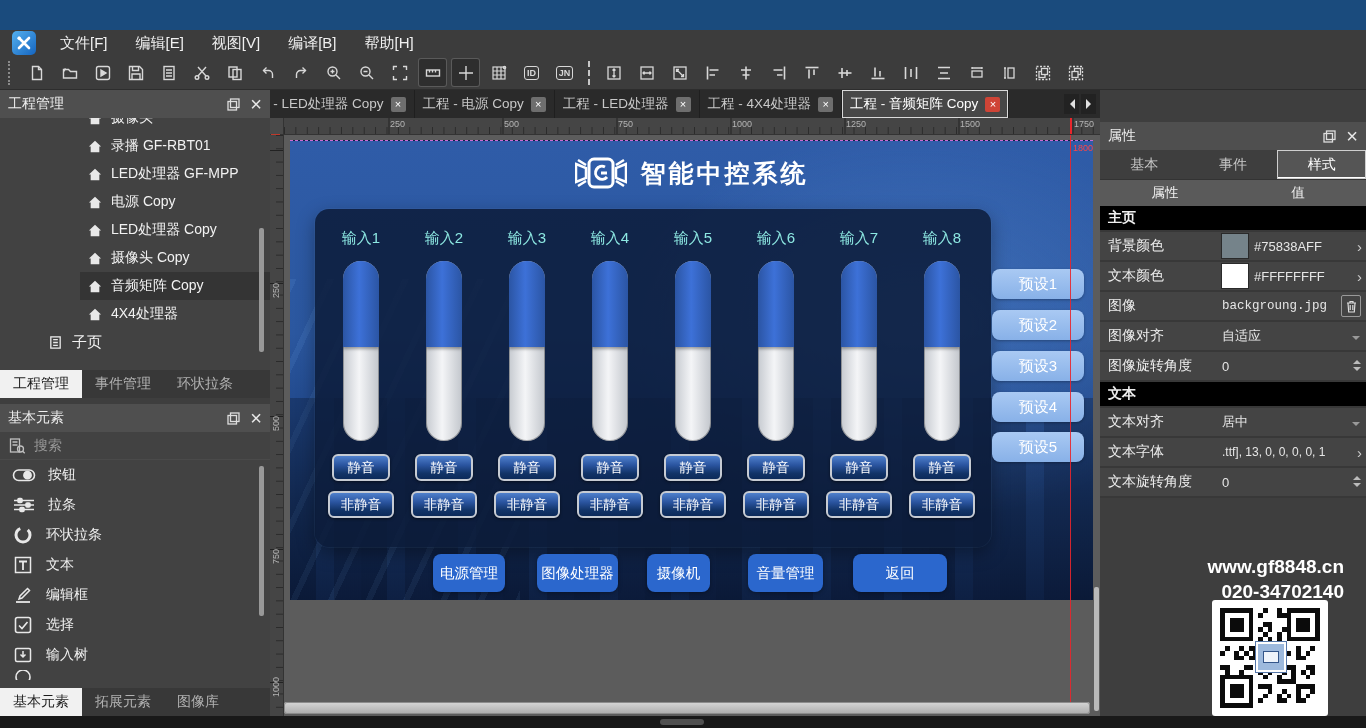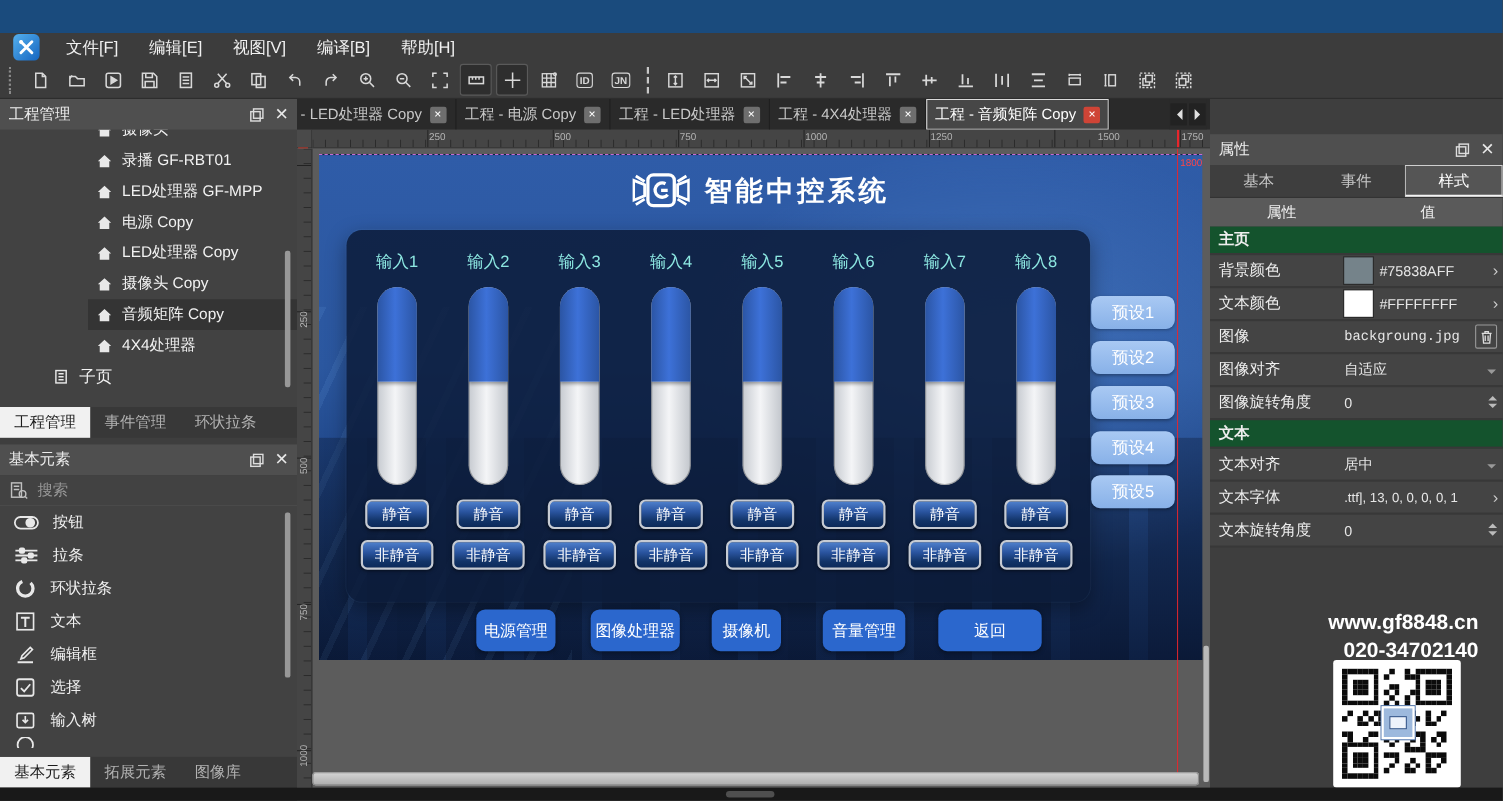--- a/index.html
+++ b/index.html
@@ -106,21 +106,21 @@
   .chan { position:absolute; top:0; width:76px; height:100%; }
   .chan .clabel { position:absolute; top:20px; width:100%; text-align:center; color:#8de8e2; font-size:15px; }
   .track { position:absolute; left:20px; top:52px; width:36px; height:180px; border-radius:18px; overflow:hidden;
     background:linear-gradient(90deg,#c6cad0,#f4f5f7 45%,#c2c6cc); box-shadow:inset 0 0 0 1px rgba(0,0,0,.28); }
   .fill { width:100%; background:linear-gradient(90deg,#2b55a4,#3d71d8 45%,#2b55a4);
     box-shadow:0 2px 3px rgba(0,0,0,.35); }
   .mbtn { position:absolute; left:9px; top:245px; width:58px; height:27px; border-radius:6px;
     border:2px solid #c6cbd3; color:#fff; font-size:13.5px; display:flex; align-items:center; justify-content:center;
     background:linear-gradient(180deg,#4f80cc,#2a549f 40%,#123468 75%,#0c2a5a); box-shadow:0 1px 3px rgba(0,0,0,.5); }
   .mbtn.un { left:5px; top:282px; width:66px; }
-  .preset { position:absolute; left:702px; width:76px; height:30px; border-radius:8px;
+  .preset { position:absolute; left:702px; width:92px; height:30px; border-radius:8px;
     background:linear-gradient(180deg,#a9c9f3,#88b1e8); color:#fff; font-size:15px;
     display:flex; align-items:center; justify-content:center; box-shadow:0 1px 3px rgba(0,0,0,.3); }
   .navbtn { position:absolute; top:413px; height:38px; border-radius:8px; background:#2b67cd; color:#fff;
     font-size:14.5px; display:flex; align-items:center; justify-content:center; box-shadow:0 1px 4px rgba(0,0,0,.35); }
   .guide { position:absolute; left:800px; top:0; width:1px; height:576px; background:#e8262c; opacity:.9; }
   .guide-label { position:absolute; left:803px; top:8px; color:#ff4545; font-size:9px; }
   .hscrollbar { position:absolute; left:14px; top:567px; width:806px; height:12px;
     background:linear-gradient(180deg,#d6d6d6,#ababab); border-radius:3px; box-shadow:inset 0 0 0 1px #8c8c8c; }
   .cv-vscroll { position:absolute; right:1px; top:452px; width:5px; height:124px; background:#b9b9b9; border-radius:2px; }
 
@@ -129,21 +129,21 @@
   .prop-tabs { height:30px; display:flex; background:#3e3e3e; border-bottom:1px solid #333; }
   .prtab { flex:1; display:flex; align-items:center; justify-content:center; color:#c8c8c8; font-size:14px;font-family:Liberation Serif, serif; }
   .prtab.active { background:#555555; color:#ffffff; box-shadow:inset 0 0 0 1px #cfcfcf, inset 0 -2px 0 #ffffff; }
   .tblhead { height:26px; background:#5a5a5a; display:flex; align-items:center; color:#f0f0f0; font-size:13.5px; }
   .tblhead .c1 { width:130px; text-align:center; }
   .tblhead .c2 { flex:1; text-align:center; }
   .prow { height:30px; display:flex; align-items:center; border-bottom:2px solid #383838;
     background:#444444; color:#eeeeee; font-size:14px; position:relative; }
   .prow .plabel { width:122px; padding-left:8px; flex:none; }
   .prow .pval { flex:1; color:#e6e6e6; font-size:13px; white-space:nowrap; overflow:hidden; }
-  .prow.section { background:#14532d; font-weight:bold; padding-left:8px; height:26px; }
+  .prow.section { background:#000000; font-weight:bold; padding-left:8px; height:26px; }
   .swatch { width:26px; height:24px; margin-right:6px; box-shadow:0 0 0 1px #2a2a2a; flex:none; }
   .chev { position:absolute; right:4px; color:#cccccc; font-size:15px; }
   .chev::before { content:"›"; }
   .caret-dn { position:absolute; right:6px; width:0; height:0; border:4px solid transparent; border-top-color:#999; top:14px; }
   .spinner { position:absolute; right:5px; top:6px; display:flex; flex-direction:column; gap:3px; }
   .spinner i { width:0; height:0; border:4px solid transparent; display:block; }
   .spinner .up { border-bottom-color:#bbb; margin-top:-2px; }
   .spinner .dn { border-top-color:#bbb; }
   .trashbox { position:absolute; right:5px; width:20px; height:22px; border:1px solid #999; border-radius:2px;
     display:flex; align-items:center; justify-content:center; color:#ddd; }
@@ -567,21 +567,21 @@
   </div>
   <div class="ruler-row">
     <div class="rcorner"></div>
     <div class="hruler">
       <div class="ticks"></div>
       <span class="hlabel" style="left:106px">250</span>
       <span class="hlabel" style="left:220px">500</span>
       <span class="hlabel" style="left:334px">750</span>
       <span class="hlabel" style="left:448px">1000</span>
       <span class="hlabel" style="left:562px">1250</span>
-      <span class="hlabel" style="left:714px">1500</span>
+      <span class="hlabel" style="left:676px">1500</span>
       <span class="hlabel" style="left:790px">1750</span>
       <div class="redtick" style="left:786px"></div>
     </div>
   </div>
   <div class="canvas-view">
     <div class="page">
       <div class="streaks"></div>
       <div class="city"></div>
       <div class="page-titlebar">
         <svg class="gf-logo" width="52" height="42" viewBox="0 0 52 42" fill="none">

